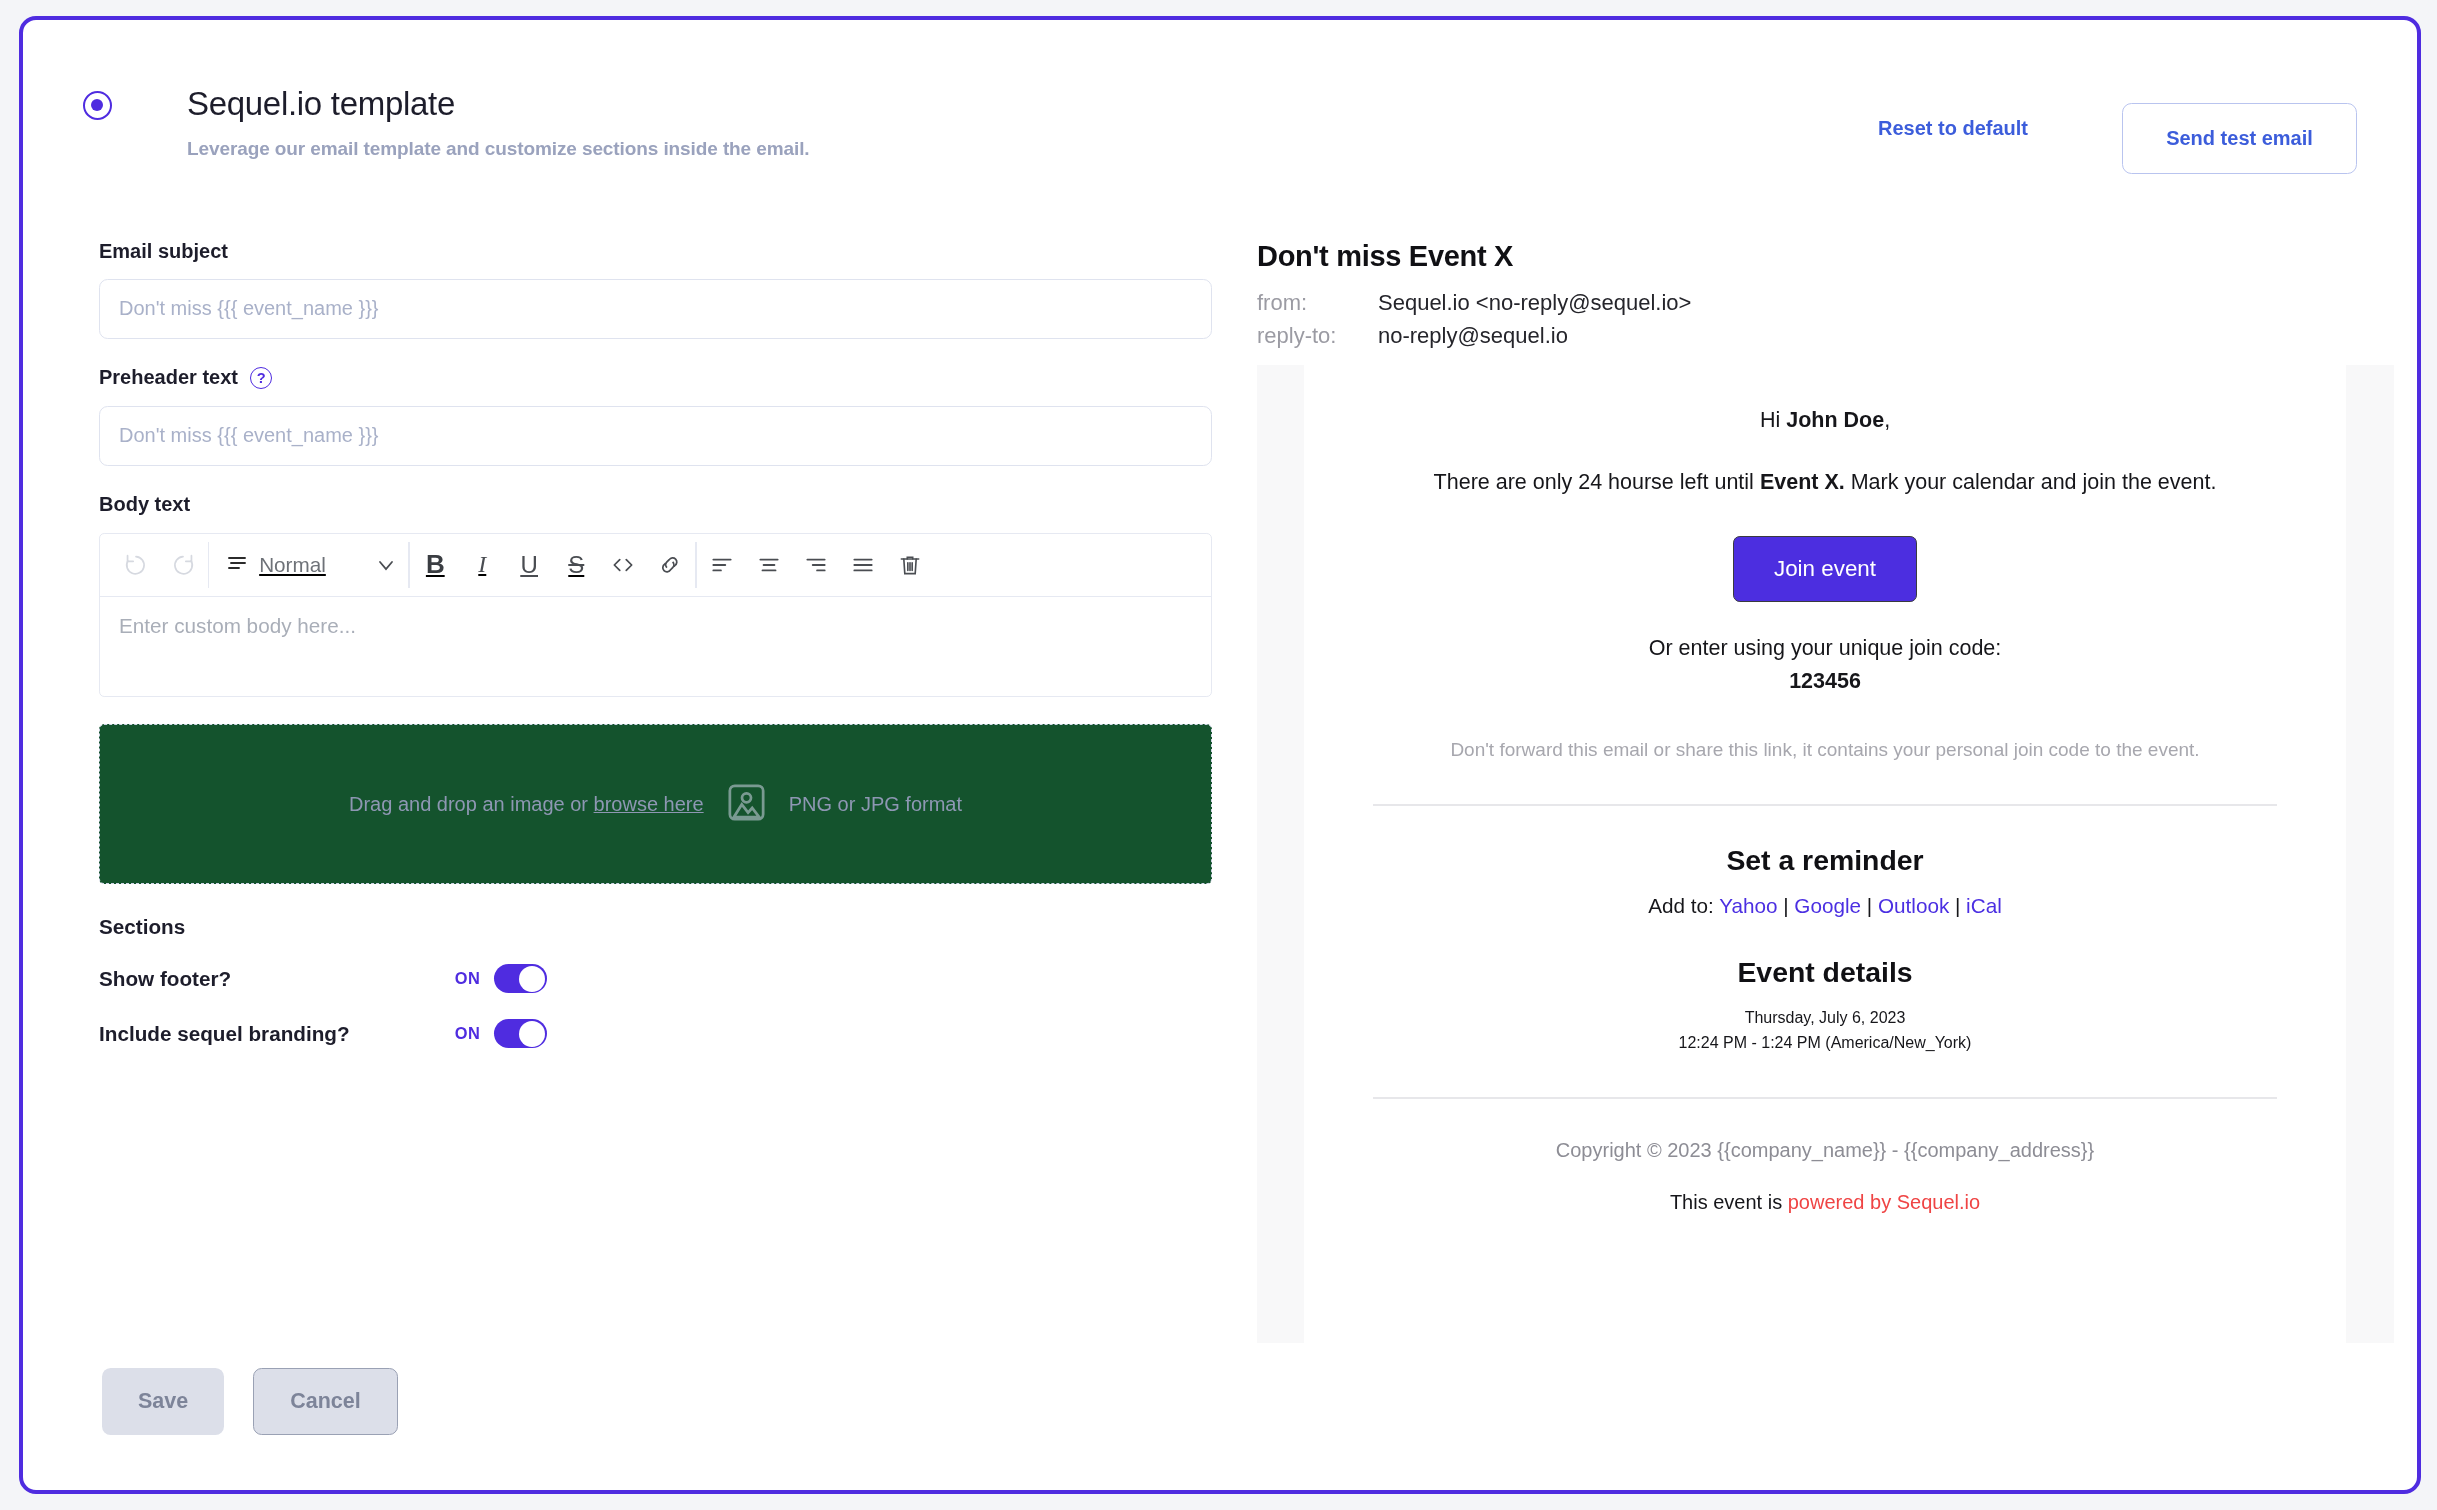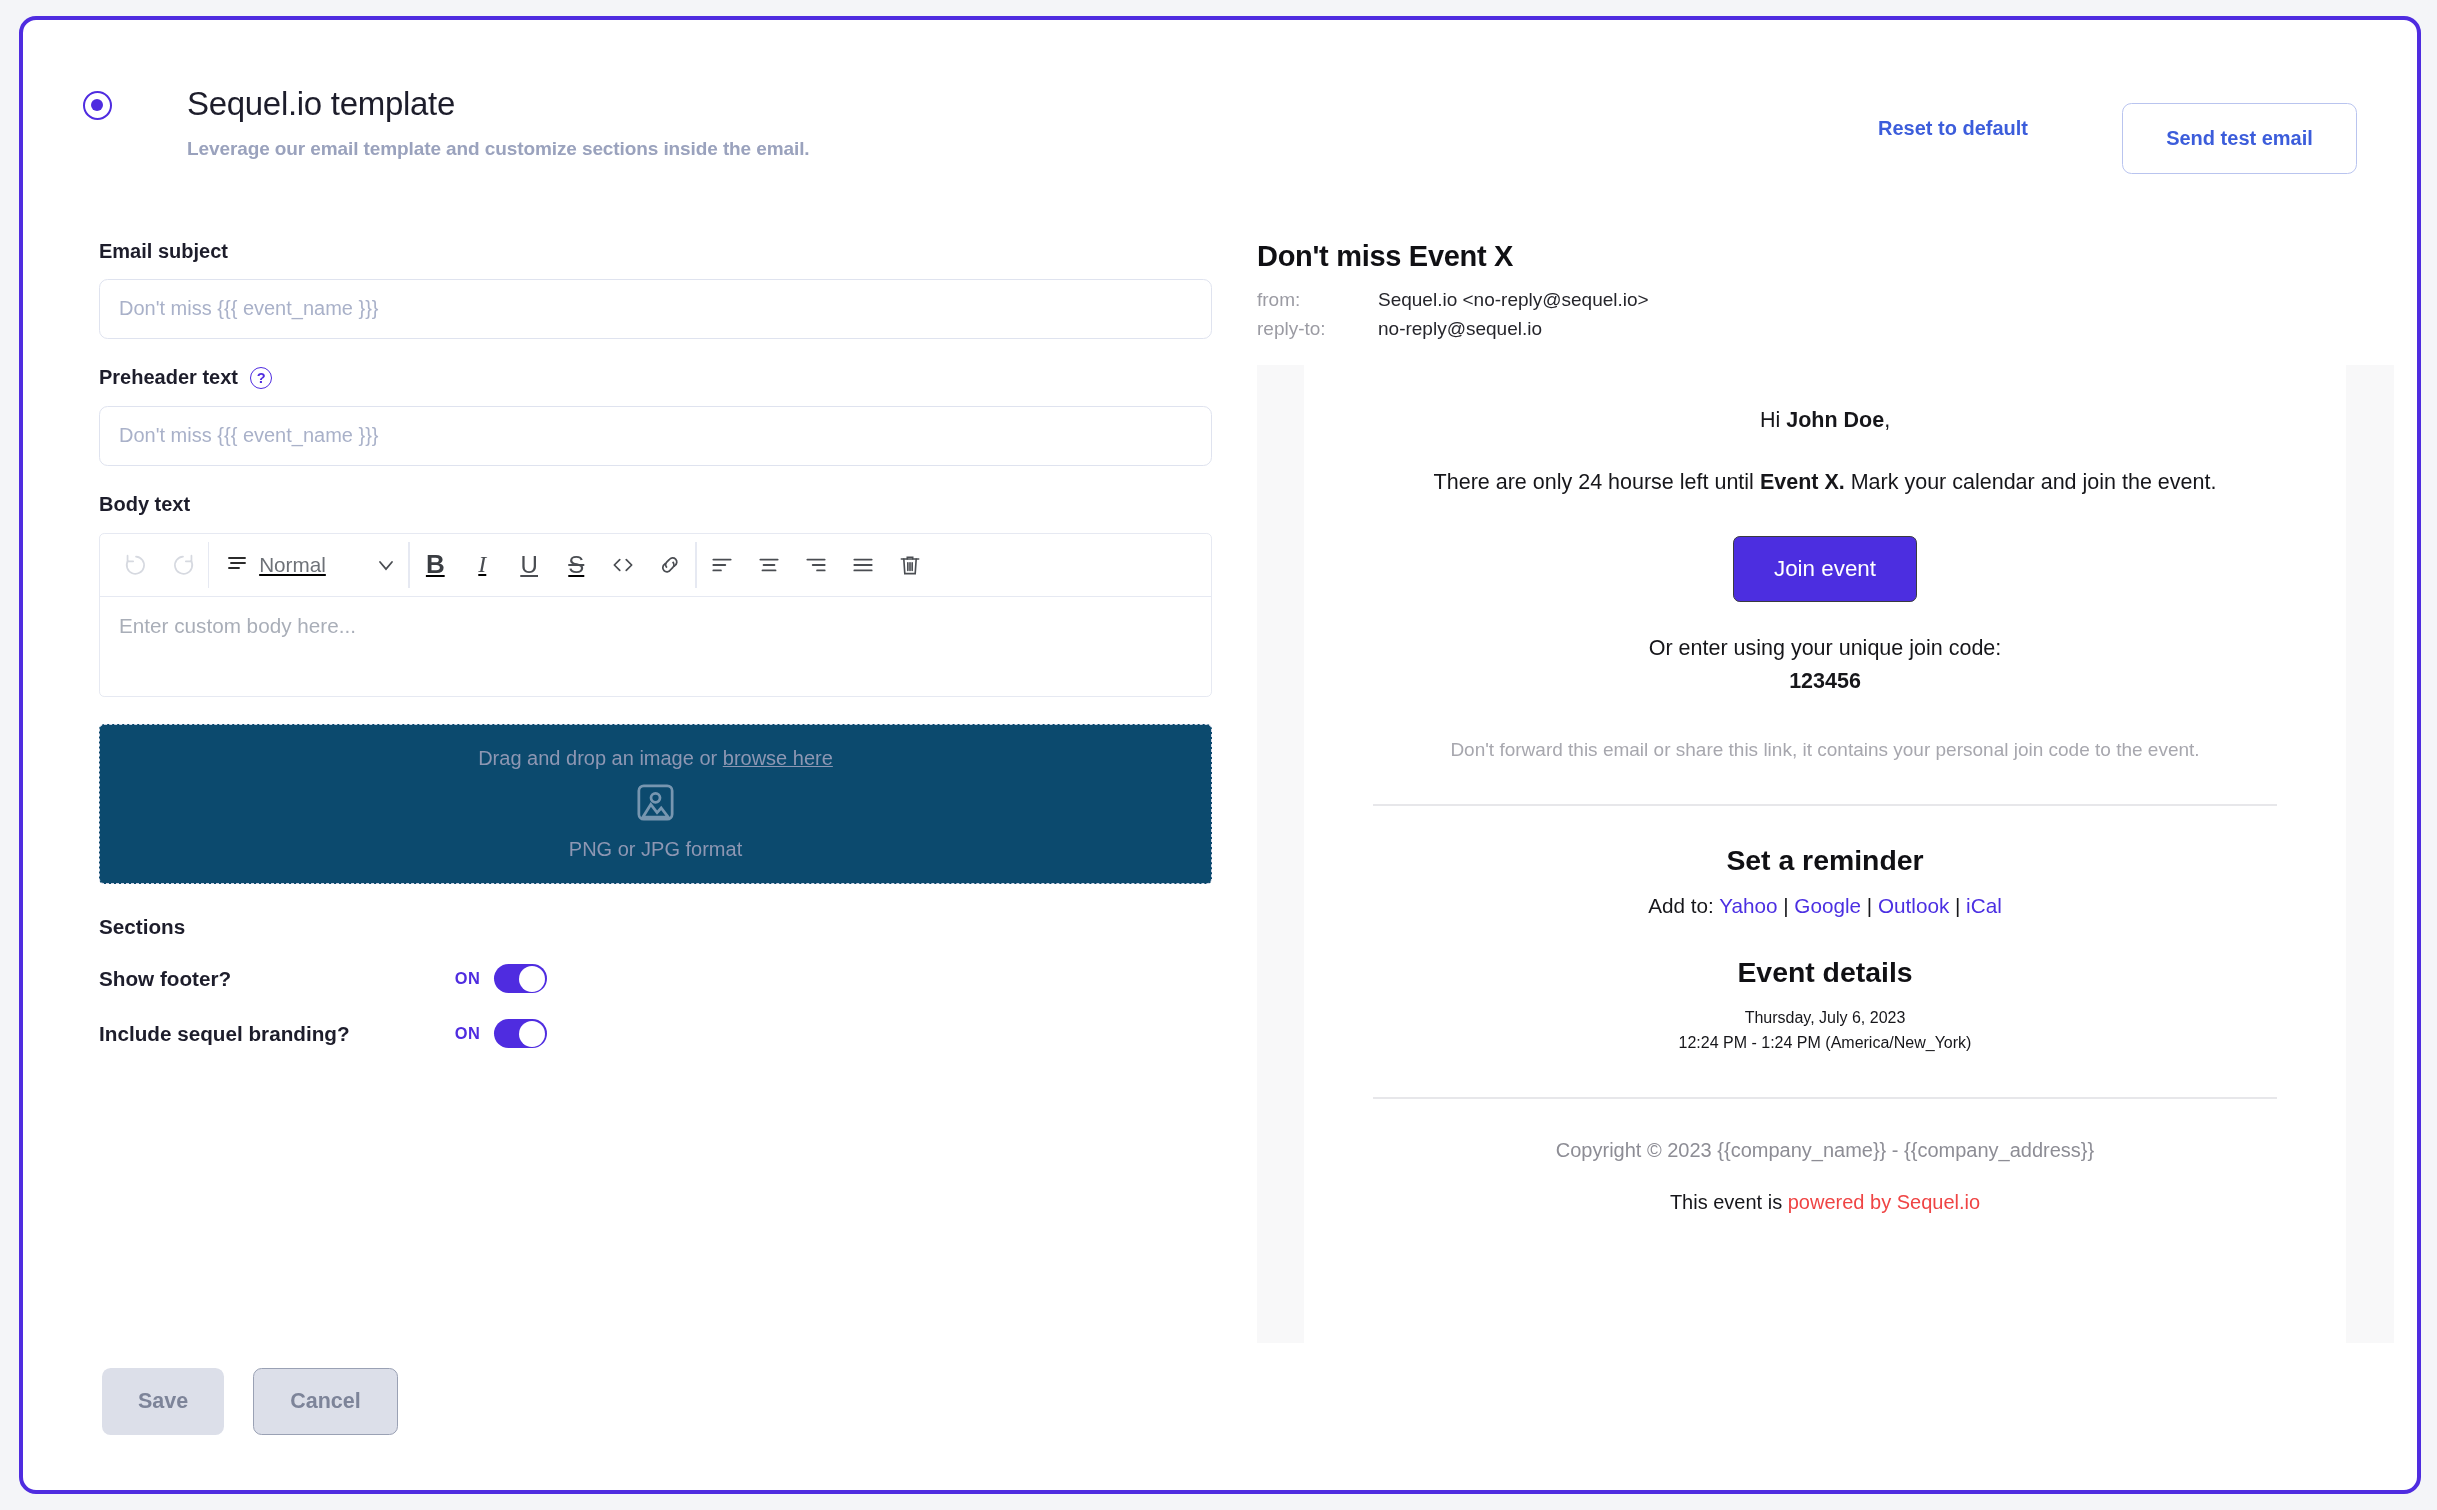--- a/index.html
+++ b/index.html
@@ -133,23 +133,23 @@
   .editor-body {
     height: 99px; padding: 17px 19px;
     font-size: 20.7px; color: #a9aeb8;
     cursor: text;
   }
 
   
   .dropzone {
     width: 1113px; height: 160px;
     border: 1.7px dashed #cfd5e6; border-radius: 5.2px;
-    display: flex; flex-direction: column;
+    display: flex; flex-direction: row;
     align-items: center; justify-content: center;
-    gap: 9px; background: #0c4a6e;
+    gap: 19px; background: #14532d;
   }
   .dz-line1 { font-size: 20px; color: #8e97b3; }
   .dz-line1 u { text-decoration-thickness: 0.9px; cursor: pointer; }
   .dz-line2 { font-size: 20px; color: #8e97b3; }
   .img-ph { opacity: 0.55; }
 
   
   .sections-title {
     font-size: 20.7px; font-weight: bold; color: #1d1d2b;
   }
@@ -198,21 +198,21 @@
 
   
   .preview-col {
     position: absolute; left: 1234px; top: 220px;
     width: 1137px;
   }
   .pv-subject {
     font-size: 29px; font-weight: bold; color: #101014;
     margin: 0 0 13.8px 0; letter-spacing: -0.3px;
   }
-  .meta-row { display: flex; font-size: 19px; line-height: 1.5; }
+  .meta-row { display: flex; font-size: 22px; line-height: 1.5; }
   .meta-key { color: #9b9ba3; width: 121px; flex: 0 0 121px; }
   .meta-val { color: #25252b; }
 
   .pv-frame {
     position: absolute; left: 0; top: 125px;
     width: 1137px; height: 978px;
     background: #f8f8f9;
     overflow: hidden;
   }
   .pv-sheet {

